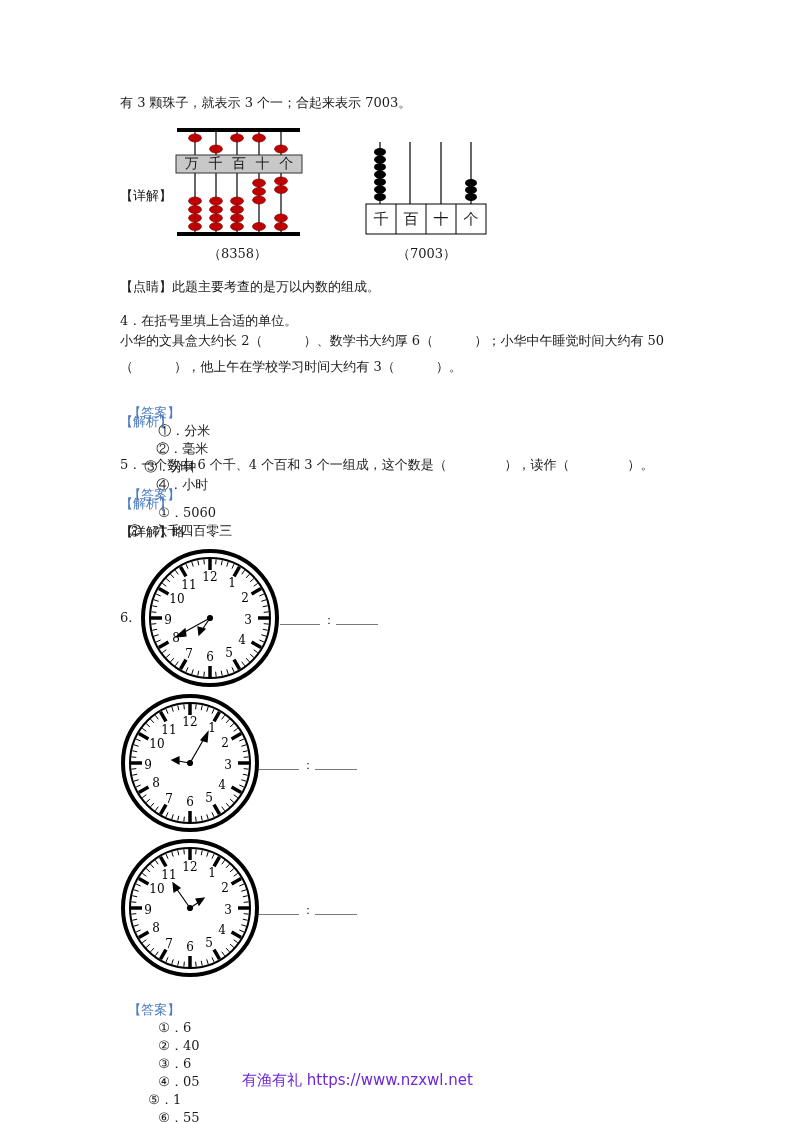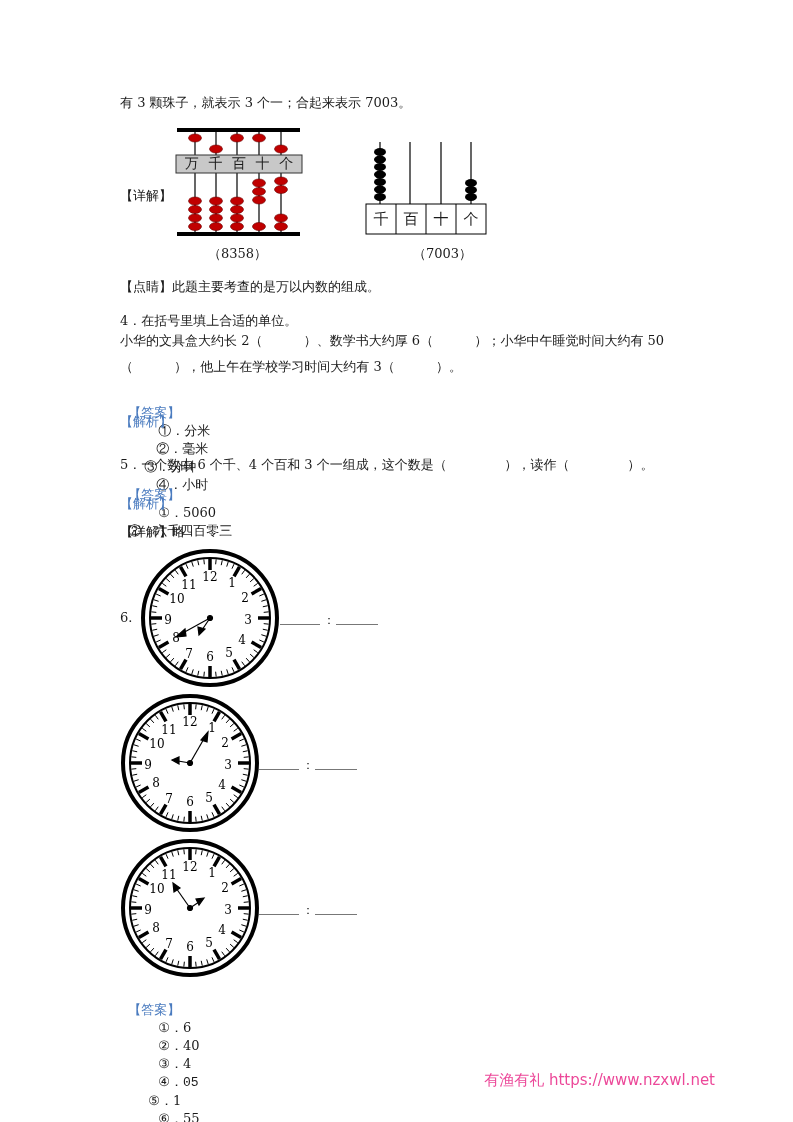--- a/index.html
+++ b/index.html
@@ -2,22 +2,22 @@
 <html><head>
 <meta charset="utf-8">
 <style>
   html, body { margin:0; padding:0; background:#ffffff; }
   body { width:793px; height:1122px; position:relative; overflow:hidden;
          font-family:"DejaVu Serif","Liberation Serif",serif; color:#1a1a1a; }
   .line { position:absolute; left:120px; font-size:13px; line-height:18px; white-space:pre; }
   .blue { color:#4a7bbf; }
   .abs { position:absolute; }
   .caption { position:absolute; font-size:13px; }
-  .footer { position:absolute; left:0; width:715px; top:1071px; text-align:right;
-            font-family:"DejaVu Sans","Liberation Sans",sans-serif; font-size:15px; color:#ec4899; }
+  .footer { position:absolute; left:0; width:715px; top:1071px; text-align:center;
+            font-family:"DejaVu Sans","Liberation Sans",sans-serif; font-size:15px; color:#6d28d9; }
   .ans-item { display:inline-block; }
   .blank-line { position:absolute; border-bottom:1px solid #777; height:0; }
   .colon { position:absolute; font-size:12px; }
 </style>
 </head>
 <body>
 
 <div class="line" style="top:94px;">有 3 颗珠子，就表示 3 个一；合起来表示 7003。</div>
 
 <div class="line" style="top:187px;">【详解】</div>
@@ -100,21 +100,21 @@
   <line x1="34" y1="66" x2="34" y2="96" stroke="#000"></line>
   <line x1="64" y1="66" x2="64" y2="96" stroke="#000"></line>
   <line x1="94" y1="66" x2="94" y2="96" stroke="#000"></line>
 </svg>
 <div class="abs" style="left:366px; top:204px; width:120px; height:30px; display:flex; font-family:'DejaVu Sans','Liberation Sans',sans-serif; font-size:15px;">
   <span style="width:30px; text-align:center; line-height:30px;">千</span>
   <span style="width:30px; text-align:center; line-height:30px;">百</span>
   <span style="width:30px; text-align:center; line-height:30px;">十</span>
   <span style="width:30px; text-align:center; line-height:30px;">个</span>
 </div>
-<div class="caption" style="left:413px; top:245px;">（7003）</div>
+<div class="caption" style="left:397px; top:245px;">（7003）</div>
 
 <div class="line" style="top:278px;"><span>【点睛】</span><span>此题主要考查的是万以内数的组成。</span></div>
 
 <div class="line" style="top:312px;">4．在括号里填上合适的单位。</div>
 <div class="line" style="top:332px;">小华的文具盒大约长 2（          ）、数学书大约厚 6（          ）；小华中午睡觉时间大约有 50</div>
 <div class="line" style="top:358px;">（          ），他上午在学校学习时间大约有 3（          ）。</div>
 <div class="line" style="top:386px;">
   <span class="blue">【答案】</span>
   <span class="ans-item" style="margin-left:30px;">①．分米</span>
   <span class="ans-item" style="margin-left:28px;">②．毫米</span>
@@ -407,19 +407,19 @@
   </g>
 </svg>
 <div class="blank-line" style="left:259px; top:914px; width:40px;"></div>
 <div class="colon" style="left:302px; top:902px;">：</div>
 <div class="blank-line" style="left:315px; top:914px; width:42px;"></div>
 
 <div class="line" style="top:983px;">
   <span class="blue">【答案】</span>
   <span class="ans-item" style="margin-left:30px;">①．6</span>
   <span class="ans-item" style="margin-left:30px;">②．40</span>
-  <span class="ans-item" style="margin-left:30px;">③．4</span>
-  <span class="ans-item" style="margin-left:30px;font-family:Liberation Mono, monospace;">④．05</span>
+  <span class="ans-item" style="margin-left:30px;">③．6</span>
+  <span class="ans-item" style="margin-left:30px;">④．05</span>
   <span class="ans-item" style="margin-left:20px;">⑤．1</span>
   <span class="ans-item" style="margin-left:30px;">⑥．55</span>
 </div>
 
 <div class="footer">有渔有礼 https://www.nzxwl.net</div>
 
 </body></html>

